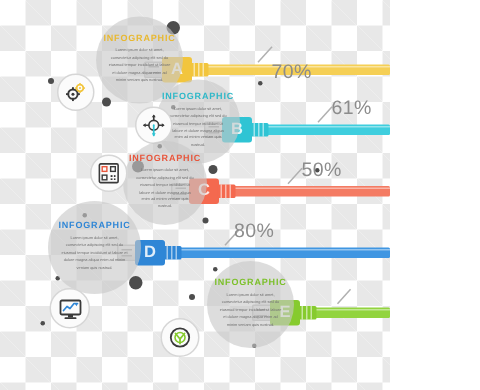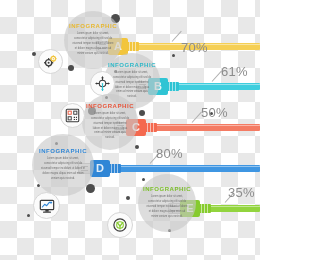--- a/index.html
+++ b/index.html
@@ -275,21 +275,20 @@
       <span class="ltr">E</span>
     </div>
     <div class="strain" style="background:#86cb2e;">
       <i style="left:2px;"></i>
         <i style="left:5px;"></i>
         <i style="left:8px;"></i>
     </div>
   </div>
 
   <div class="leader" style="left:225px;top:202px;width:13px;transform:rotate(-48deg);"></div>
-  <div class="pct" style="left:228px;top:185px;">35%</div>
 
   <div class="bubble" style="left:138px;top:174px;width:58px;height:58px;">
     <div class="ttl" style="color:#7cc02a;">INFOGRAPHIC</div>
     <div class="body">Lorem ipsum dolor sit amet, consectetur adipiscing elit sed do eiusmod tempor incididunt ut labore et dolore magna aliqua enim ad minim veniam quis nostrud.</div>
   </div>
 
   <div class="medal" style="left:107px;top:212px;width:26px;height:26px;">
     <svg width="16" height="16" viewBox="0 0 24 24">
       <circle cx="12" cy="12" r="9.2" fill="none" stroke="#3a3a3a" stroke-width="1.8"></circle>
       <circle cx="12" cy="12" r="5" fill="none" stroke="#86cb2e" stroke-width="1.6"></circle>

